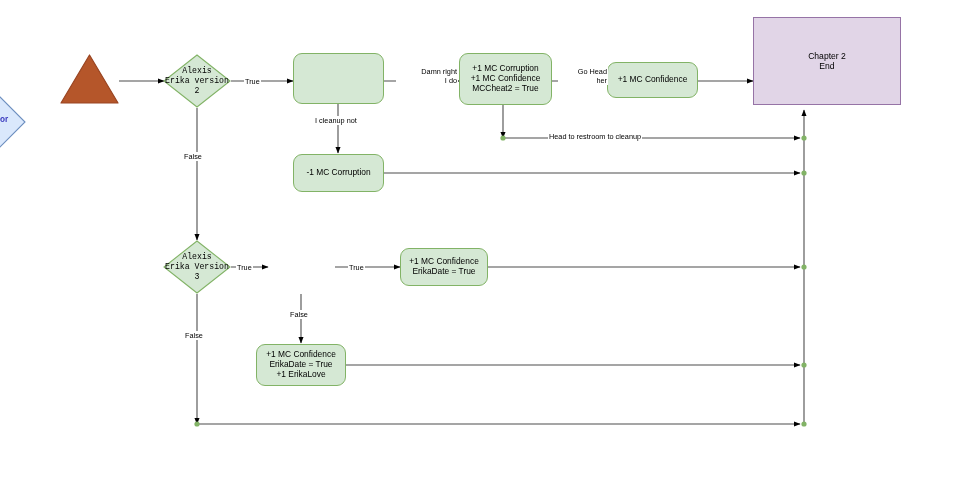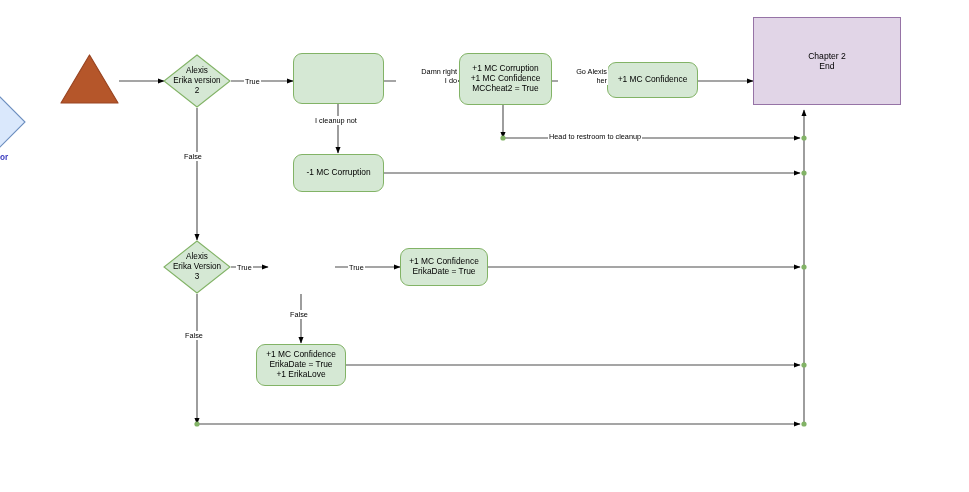--- a/index.html
+++ b/index.html
@@ -66,20 +66,21 @@
     width: 100%;
     height: 100%;
     display: flex;
     align-items: center;
     justify-content: center;
     text-align: center;
     font-size: 8.2px;
     color: #000000;
     line-height: 1.2;
     white-space: pre-line;
+    font-family: Liberation Mono, monospace;
   }
   .tri-wrap { position: absolute; }
   .tri-shape { position: absolute; left:0; top:0; width:100%; height:100%; }
   .edge-label {
     position: absolute;
     font-size: 7.3px;
     color: #000000;
     background: #ffffff;
     text-align: right;
     line-height: 1.25;
@@ -87,21 +88,20 @@
     padding: 0 1px;
   }
   .clip-diamond {
     position: absolute;
   }
   .clip-label {
     position: absolute;
     font-size: 8.2px;
     color: #3b3bbf;
     font-weight: bold;
-    margin-top: 38px;
   }
 </style>
 </head>
 <body>
 
 <div id="canvas">
 
   <svg id="edge-layer" viewBox="0 0 969 492" width="969" height="492">
     <defs>
       <marker id="arrow" markerWidth="8" markerHeight="8" refX="6.4" refY="3" orient="auto" markerUnits="userSpaceOnUse">
@@ -214,21 +214,21 @@
 
   <div class="edge-label" style="left:244px; top:77px;">True</div>
 
   <div class="edge-label" style="left:183px; top:152px;">False</div>
 
   <div class="edge-label" style="left:396px; top:67px; width:60px;">Damn right
 I do</div>
 
   <div class="edge-label" style="left:314px; top:116px;">I cleanup not</div>
 
-  <div class="edge-label" style="left:558px; top:67px; width:48px;">Go Alexis
+  <div class="edge-label" style="left:558px; top:67px; width:48px;">Go Head
 her</div>
 
   <div class="edge-label" style="left:548px; top:132px;">Head to restroom to cleanup</div>
 
   <div class="edge-label" style="left:236px; top:263px;">True</div>
 
   <div class="edge-label" style="left:184px; top:331px;">False</div>
 
   <div class="edge-label" style="left:348px; top:263px;">True</div>
 

